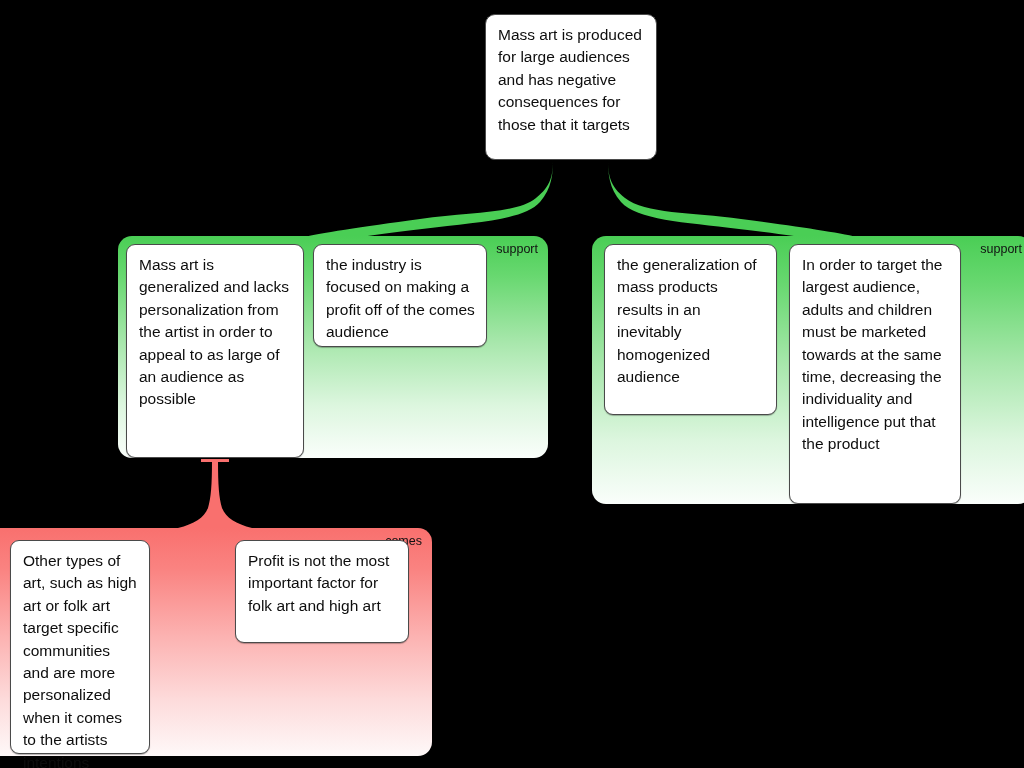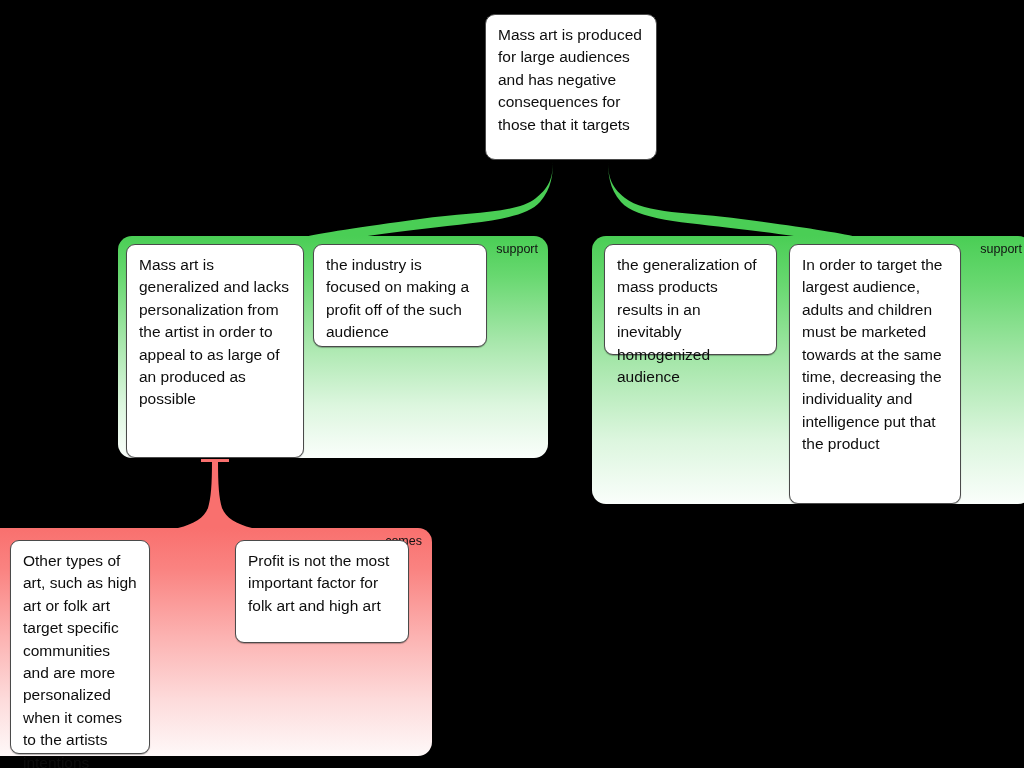--- a/index.html
+++ b/index.html
@@ -99,30 +99,30 @@
   </svg>
 
   <div class="card root" style="left:485px; top:14px; width:172px; height:146px;">
     <span>Mass art is produced for large audiences and has negative consequences for those that it targets</span>
   </div>
 
   <div class="group support" style="left:118px; top:236px; width:430px; height:222px;">
     <span class="group-label">support</span>
   </div>
   <div class="card in-group" style="left:126px; top:244px; width:178px; height:214px;">
-    <span>Mass art is generalized and lacks personalization from the artist in order to appeal to as large of an produced as possible</span>
+    <span>Mass art is generalized and lacks personalization from the artist in order to appeal to as large of an audience as possible</span>
   </div>
   <div class="card in-group" style="left:313px; top:244px; width:174px; height:103px;">
-    <span>the industry is focused on making a profit off of the such audience</span>
+    <span>the industry is focused on making a profit off of the comes audience</span>
   </div>
 
   <div class="group support" style="left:592px; top:236px; width:440px; height:268px;">
     <span class="group-label">support</span>
   </div>
-  <div class="card in-group" style="left:604px; top:244px; width:173px; height:111px;">
+  <div class="card in-group" style="left:604px; top:244px; width:173px; height:171px;">
     <span>the generalization of mass products results in an inevitably homogenized audience</span>
   </div>
   <div class="card in-group" style="left:789px; top:244px; width:172px; height:260px;">
     <span>In order to target the largest audience, adults and children must be marketed towards at the same time, decreasing the individuality and intelligence put that the product</span>
   </div>
 
   <div class="group oppose" style="left:-14px; top:528px; width:446px; height:228px;">
     <span class="group-label">comes</span>
   </div>
   <div class="card in-group" style="left:10px; top:540px; width:140px; height:214px;">

